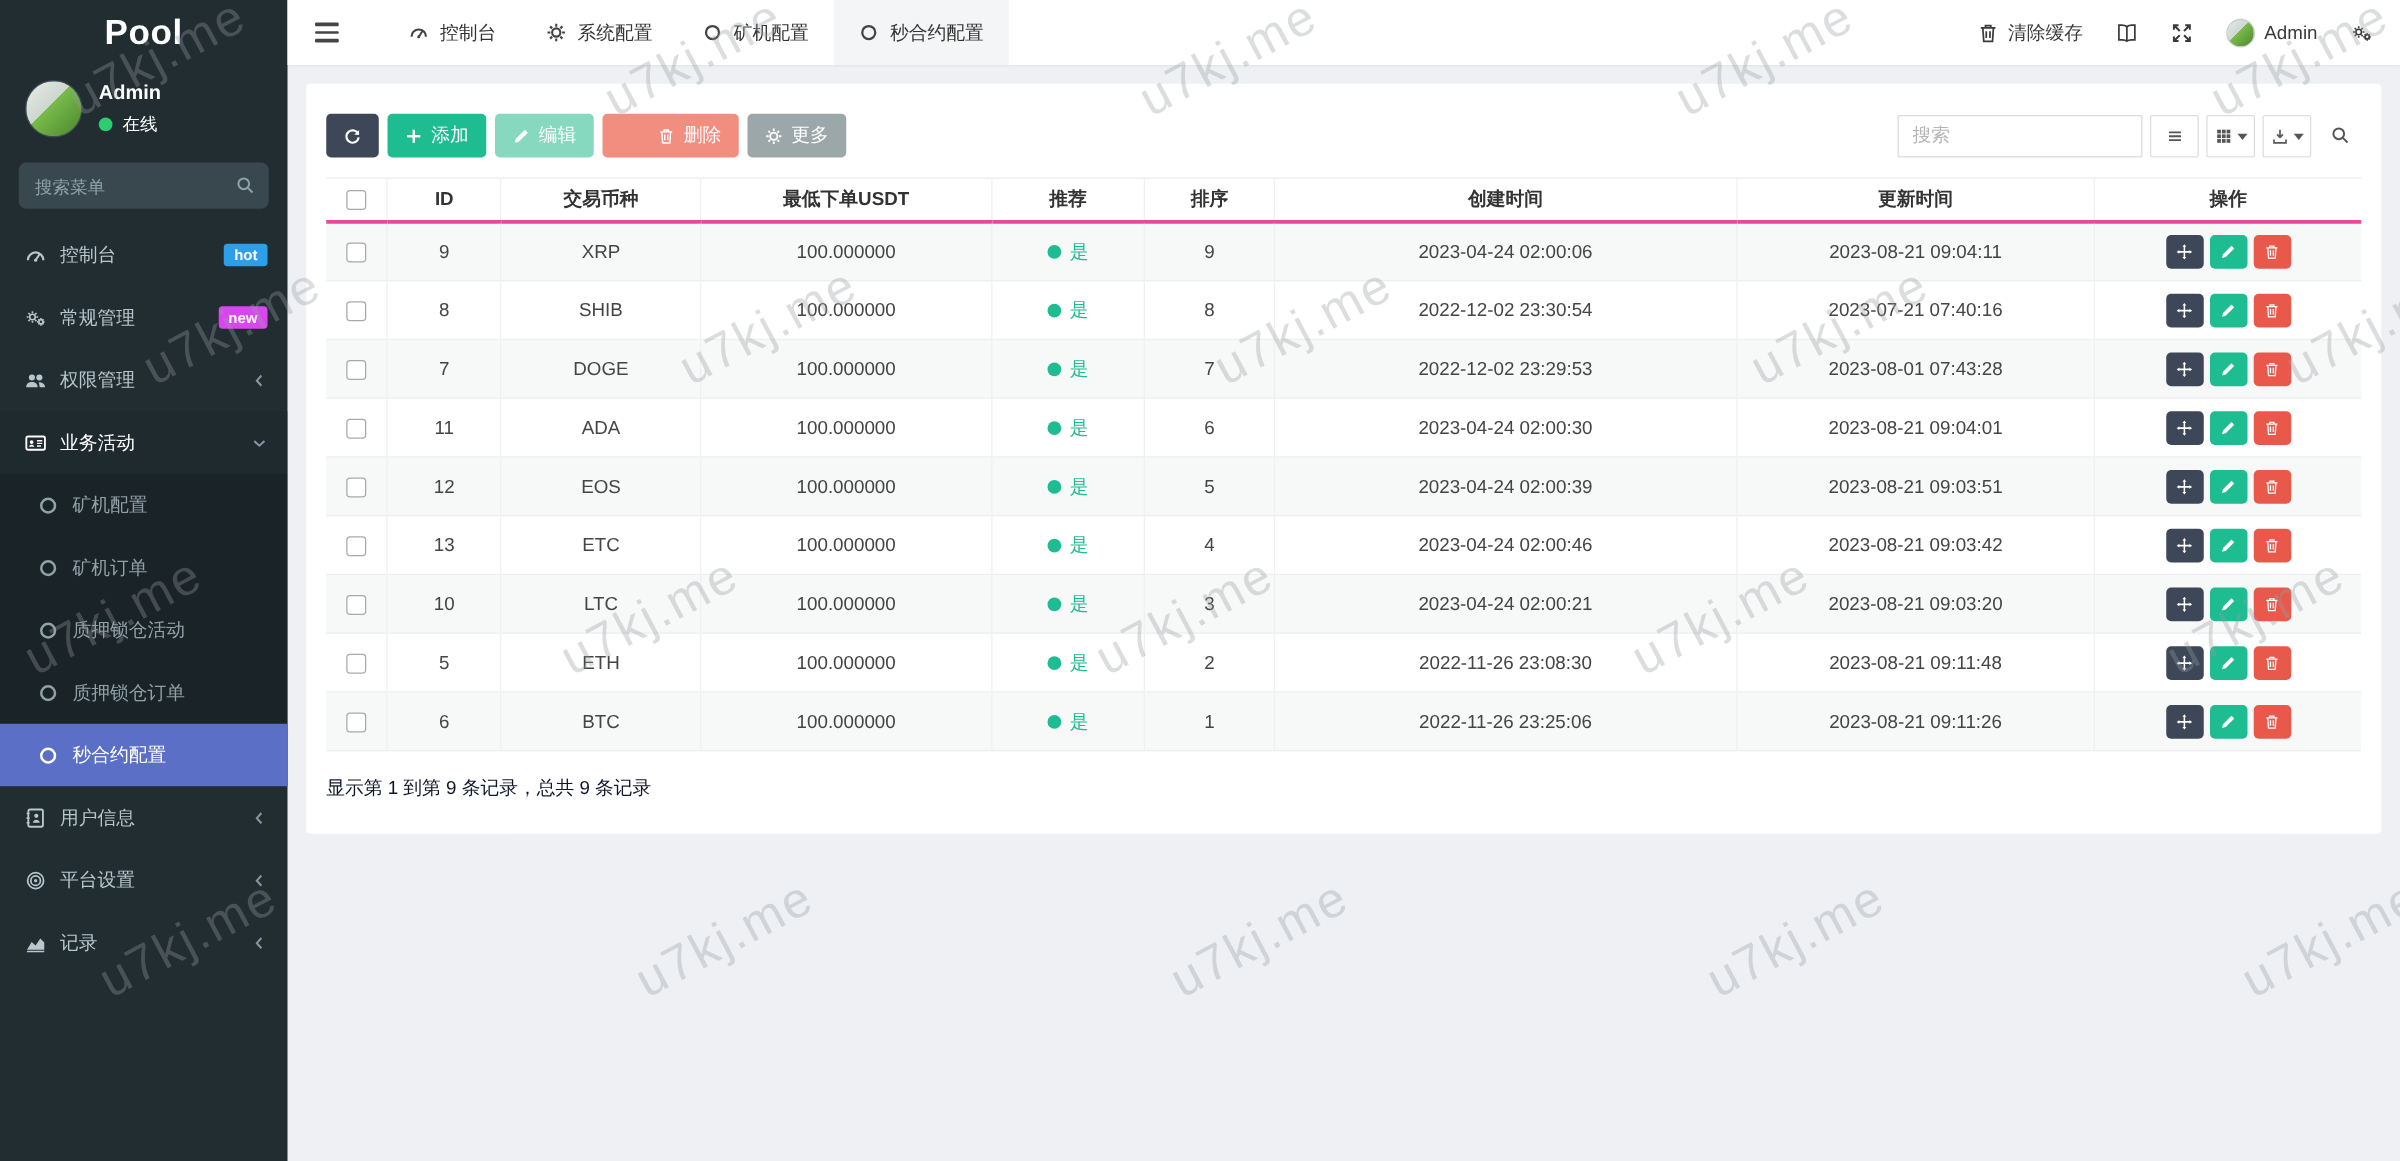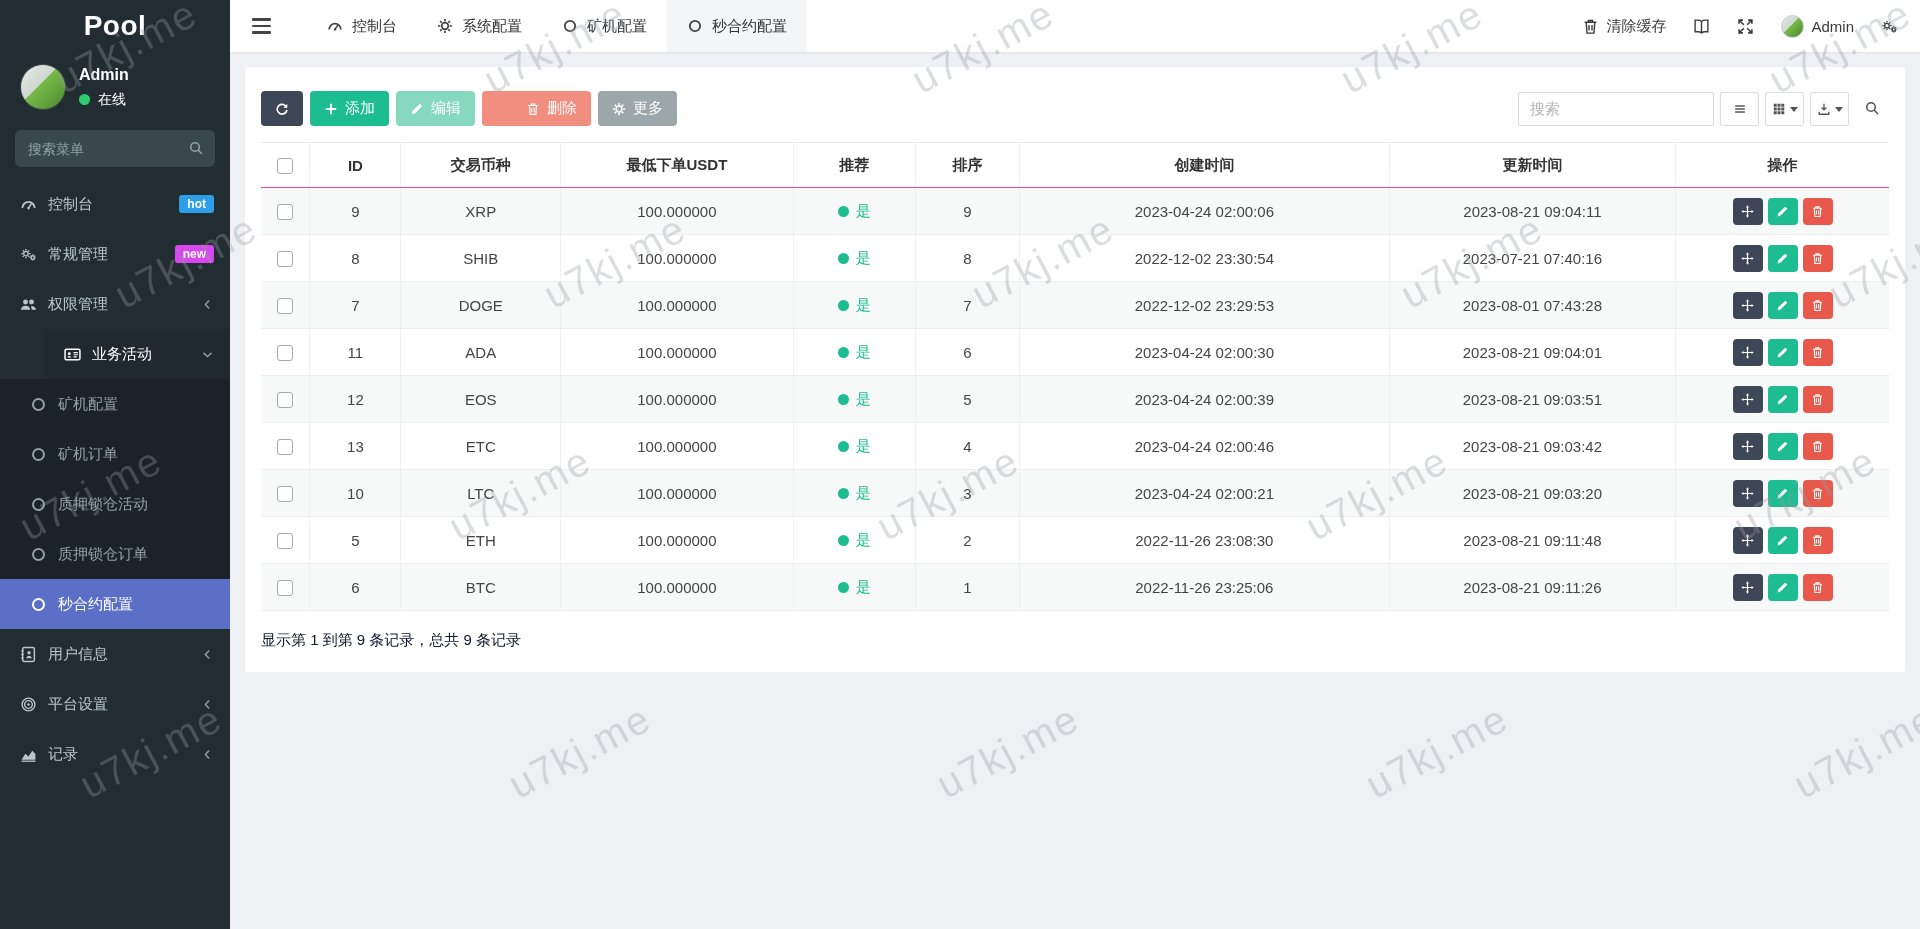--- a/index.html
+++ b/index.html
@@ -17,21 +17,21 @@
   .user-status { display:flex; align-items:center; gap:8px; color:#fff; font-size:14px; }
   .dot { width:11px; height:11px; border-radius:50%; background:#2ecc71; }
   .sidebar-search { position:relative; margin:6px 15px 12px; }
   .sidebar-search input { width:100%; height:37px; background:#39484f; border:none; border-radius:6px;
             color:#dfe7ea; font-size:14px; padding:0 34px 0 13px; outline:none; font-family:inherit; }
   .sidebar-search input::placeholder { color:#8fa3ab; }
   .sidebar-search .ic { position:absolute; right:11px; top:10px; color:#8fa3ab; font-size:16px; }
   .menu { flex:1; }
   .menu-item { height:50px; display:flex; align-items:center; padding:0 16px 0 20px; font-size:15px; color:#b8c7ce; cursor:pointer; }
   .menu-item .mi-icon { width:28px; display:inline-flex; font-size:17px; }
-  .menu-item.parent-active { background:#1f2a2f; color:#fff;margin-left:44px; }
+  .menu-item.parent-active { background:#1f2a2f; color:#fff; }
   .badge { margin-left:auto; color:#fff; font-size:12px; font-weight:bold; padding:2px 8px; border-radius:3px; }
   .chev { margin-left:auto; color:#8497a0; font-size:13px; display:inline-flex; }
   .submenu { background:#1a2327; }
   .submenu-item { height:50px; display:flex; align-items:center; gap:13px; padding-left:32px; font-size:15px; color:#91a1a9; cursor:pointer; }
   .submenu-item .o { width:13px; height:13px; border:2px solid currentColor; border-radius:50%; flex-shrink:0; }
   .submenu-item.active { background:#5a6fc5; color:#fff; }
 
   
   .main { flex:1; display:flex; flex-direction:column; min-width:0; }
   .navbar { height:52px; background:#fff; display:flex; align-items:center; box-shadow:0 1px 2px rgba(0,0,0,.06); position:relative; z-index:2; }
@@ -58,21 +58,21 @@
   .toolbar-right { display:flex; align-items:center; }
   .table-search { width:196px; height:34px; border:1px solid #d9d9d9; border-radius:2px; padding:0 11px;
             font-size:15px; color:#555; outline:none; font-family:inherit; }
   .table-search::placeholder { color:#b5b5b5; }
   .view-btn { width:39px; height:34px; border:1px solid #ddd; background:#fff; border-radius:2px; margin-left:6px;
             color:#555; display:inline-flex; align-items:center; justify-content:center; gap:4px; cursor:pointer; font-size:14px; }
   .view-btn.plain { border:none; width:34px; font-size:16px; }
   .caret { width:0; height:0; border-left:4px solid transparent; border-right:4px solid transparent; border-top:5px solid #555; }
 
   table { width:100%; border-collapse:collapse; table-layout:fixed; }
-  th { height:45px; font-size:15px; color:#333; font-weight:bold; border-bottom:1px solid #ec4899; border-top:1px solid #ececec; }
+  th { height:35px; font-size:15px; color:#333; font-weight:bold; border-bottom:3px solid #ec4899; border-top:1px solid #ececec; }
   th,td { text-align:center; border-left:1px solid #f0f0f0; }
   th:first-child,td:first-child { border-left:none; }
   td { height:47px; font-size:15px; color:#454545; border-bottom:1px solid #eee; }
   tbody tr:nth-child(odd) { background:#f7f8f8; }
   input[type=checkbox] { appearance:none; width:16px; height:16px; border:1px solid #a9a9a9; border-radius:3px; background:#fff; cursor:pointer; vertical-align:middle; }
   .rec { display:inline-flex; align-items:center; gap:7px; font-size:15px; }
   .rec .rdot { width:11px; height:11px; border-radius:50%; }
   .ops { display:flex; justify-content:center; gap:5px; }
   .op-btn { width:30px; height:27px; border:none; border-radius:4px; color:#fff; display:inline-flex;
             align-items:center; justify-content:center; font-size:13px; cursor:pointer; }

